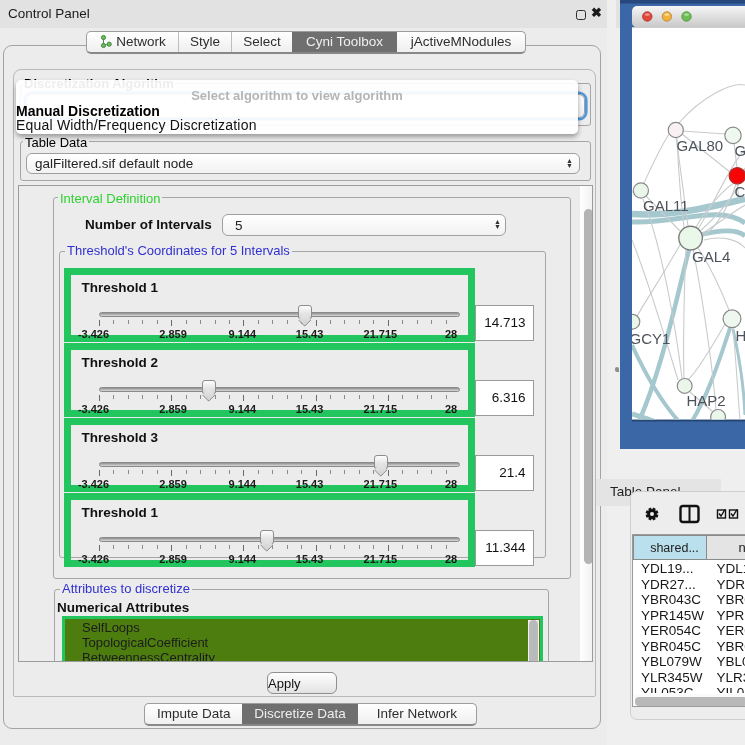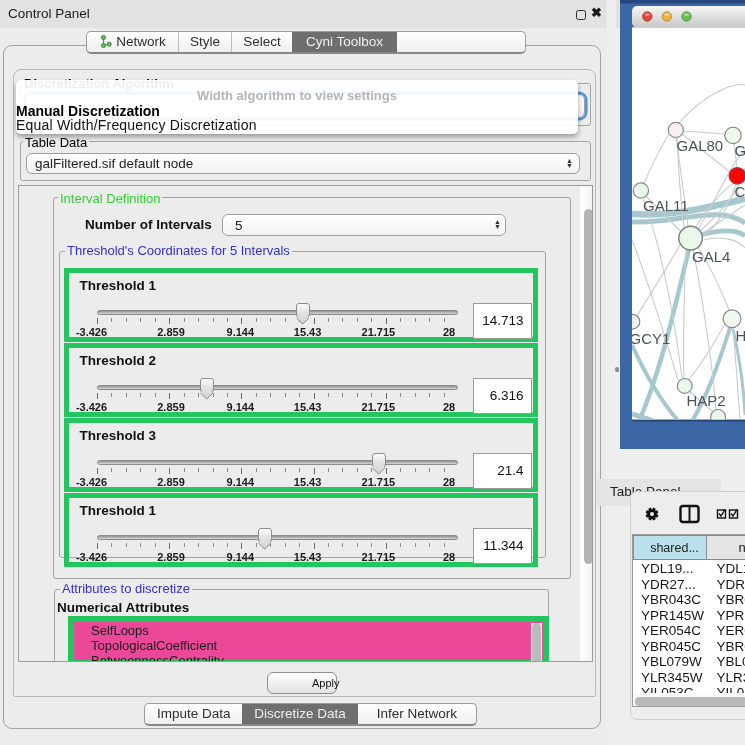--- a/index.html
+++ b/index.html
@@ -25,39 +25,39 @@
 .seg.dark { background:#6f6f6f; color:#efefef; }
 .sep { width:1px; height:100%; background:#bdbdbd; }
 
 .group { position:absolute; border:1px solid #a6a6a6; border-radius:3px; }
 .gtitle { position:absolute; font-size:13px; background:#ececec; padding:0 2px; white-space:nowrap; }
 
 .combo { position:absolute; background:linear-gradient(#ffffff,#f2f2f2); border:1px solid #9f9f9f;
   border-radius:6px; font-size:13.5px; color:#222; }
 .arrows { position:absolute; font-size:7px; color:#333; line-height:5px; text-align:center; }
 
-.tbox { position:absolute; left:44.5px; width:474px; height:74px; border:5px solid #22c55e; }
+.tbox { position:absolute; left:44.5px; width:411px; height:74px; border:7px solid #22c55e; }
 .tbox .tl { position:absolute; left:11px; top:5px; font-weight:bold; font-size:13.5px; color:#111; }
 .track { position:absolute; left:28px; top:37px; width:361px; height:5px; border-radius:3px;
   background:linear-gradient(#8f8f8f,#d9d9d9); border:0.5px solid #8a8a8a; }
 .minor { position:absolute; left:28.5px; top:45px; width:361px; height:4px;
   background:repeating-linear-gradient(to right,#8a8a8a 0 1px,transparent 1px 14.44px); }
 .major { position:absolute; left:28.5px; top:45px; width:361px; height:6px;
   background:repeating-linear-gradient(to right,#6a6a6a 0 1px,transparent 1px 72.2px); }
 .thumb { position:absolute; top:30px; width:14px; height:14px; background:linear-gradient(#fdfdfd,#d6d6d6);
   border:1px solid #8d8d8d; border-radius:3px 3px 2px 2px; }
 .thumb:after { content:""; position:absolute; left:1.6px; top:8.5px; width:8.6px; height:8.6px;
   background:linear-gradient(135deg,#e9e9e9,#cfcfcf); border:1px solid #8d8d8d; border-top:none; border-left:none;
   transform:rotate(45deg); border-radius:2px; }
 .tlab { position:absolute; top:53px; font-size:11px; font-weight:bold; color:#1a1a1a; transform:translateX(-50%); }
 .tfield { position:absolute; left:404px; top:30px; width:59px; height:36px; background:#fff;
   border:1px solid #9a9a9a; font-size:13.5px; color:#111; text-align:right; line-height:34px; padding-right:7px; }
 
 .btn { position:absolute; background:linear-gradient(#ffffff,#e2e2e2); border:1px solid #8f8f8f;
-  border-radius:6px; text-align:left; font-size:11px; color:#111;padding-left:44px; }
+  border-radius:6px; text-align:left; font-size:13px; color:#111; }
 </style>
 </head>
 <body>
 
 <div class="abs" id="titlebar">
     <span class="t">Control Panel</span>
   <span id="tb-float"></span>
     <span id="tb-close">✖</span>
   </div>
 
@@ -71,20 +71,21 @@
       <line x1="4.5" y1="11" x2="10" y2="10.5" stroke="#55855c" stroke-width="1"></line>
       <circle cx="4.5" cy="3.5" r="2.1" fill="#6abf53" stroke="#3c7d41" stroke-width="0.9"></circle>
       <circle cx="4.5" cy="11.5" r="2.1" fill="#6abf53" stroke="#3c7d41" stroke-width="0.9"></circle>
       <circle cx="10.2" cy="10.2" r="2.1" fill="#6abf53" stroke="#3c7d41" stroke-width="0.9"></circle>
     </svg>Network</div>
   <div class="sep"></div>
   <div class="seg" style="width:52px;">Style</div>
   <div class="sep"></div>
   <div class="seg" style="width:60px;">Select</div>
   <div class="seg dark" style="width:105px;">Cyni Toolbox</div>
+  <div class="seg" style="width:128px;">jActiveMNodules</div>
 </div>
 
 <div class="group" style="left:20px; top:83px; width:571px; height:43px;"></div>
 <div class="gtitle" style="left:22px; top:75.5px; font-weight:bold; color:#000;">Discretization Algorithm</div>
 <div class="combo" style="left:26px; top:94px; width:559px; height:24px; box-shadow:0 0 0 2.6px #4f97dd; border-radius:6px;"></div>
 
 <div class="group" style="left:20px; top:141px; width:571px; height:40px;"></div>
 <div class="gtitle" style="left:23px; top:135px; color:#000;">Table Data</div>
 <div class="combo" style="left:26px; top:153px; width:554px; height:21px; line-height:20px;">
   <span style="margin-left:8px;text-align:center;">galFiltered.sif default node</span>
@@ -160,42 +161,42 @@
     <span class="tlab" style="left:171.8px;">9.144</span>
       <span class="tlab" style="left:239.1px;">15.43</span>
     <span class="tlab" style="left:309.9px;">21.715</span>
       <span class="tlab" style="left:380.5px;">28</span>
     <div class="tfield">11.344</div>
   </div>
 
   <div class="group" style="left:35px; top:403px; width:495px; height:80px;"></div>
   <div class="gtitle" style="left:41px; top:394.5px; color:#3030cf;">Attributes to discretize</div>
   <div class="abs" style="left:38px; top:414px; font-weight:bold; font-size:13.5px; color:#111;">Numerical Attributes</div>
-  <div class="abs" style="left:49px; top:430px; width:481px; height:50px; background:#ec4899; border:6px solid #22c55e;">
+  <div class="abs" style="left:43px; top:430px; width:481px; height:50px; background:#4d7c0f; border:3px solid #22c55e;">
     <div style="margin:0.5px 0 0 17px; font-size:13px; color:#1c1c1c; line-height:15px;">SelfLoops<br>TopologicalCoefficient<br>BetweennessCentrality</div>
     <div class="abs" style="right:1px; top:1px; width:11px; height:48px; background:#f2f2f2;">
       <div class="abs" style="left:1px; top:0px; width:9px; height:48px; background:#b9babc; border-radius:5px;"></div>
     </div>
   </div>
 
   <div class="abs" style="left:560.5px; top:0; width:14px; height:477px; background:linear-gradient(to right,#ffffff,#f0f0f0);"></div>
   <div class="abs" style="left:565px; top:23px; width:8.5px; height:355px; background:#b4b4b4; border-radius:4.5px;"></div>
 </div>
 
 <div class="btn" style="left:267px; top:672px; width:70px; height:22px; line-height:21px;">Apply</div>
 
 <div class="abs seg-bar" style="left:144px; top:703px; width:333px;">
   <div class="seg" style="width:98px;">Impute Data</div>
   <div class="seg dark" style="width:116px;">Discretize Data</div>
   <div class="seg" style="width:119px;">Infer Network</div>
 </div>
 
 <div class="abs" style="left:16px; top:80px; width:562px; height:54px; background:rgba(255,255,255,0.93);
   border-radius:5px; box-shadow:0 3px 5px rgba(0,0,0,0.35); z-index:40;"></div>
-<div class="abs" style="left:0; top:88px; width:594px; text-align:center; font-size:13px; font-weight:600; color:#b5b5b5; z-index:41;">Width algorithm to view settings</div>
+<div class="abs" style="left:0; top:88px; width:594px; text-align:center; font-size:13px; font-weight:600; color:#b5b5b5; z-index:41;">Select algorithm to view algorithm</div>
 <div class="abs" style="left:16px; top:103px; font-size:14px; font-weight:bold; color:#000; z-index:41;">Manual Discretization</div>
 <div class="abs" style="left:16px; top:116.5px; font-size:14px; letter-spacing:0.2px; color:#111; z-index:41;">Equal Width/Frequency Discretization</div>
 
 <div class="abs" style="left:607px; top:0; width:138px; height:745px; background:#efefef;"></div>
 <div class="abs" style="left:616px; top:0; width:129px; height:28px; background:#e2e2e2;"></div>
 
 <svg class="abs" style="left:618px; top:0; z-index:5;" width="127" height="449" viewBox="0 0 127 449">
   <rect x="2" y="0" width="125" height="449" fill="#3b67a6"></rect>
   <rect x="2" y="0" width="125" height="3.5" fill="#27477d"></rect>
   <rect x="14" y="419.5" width="113" height="2" fill="#26456f"></rect>

